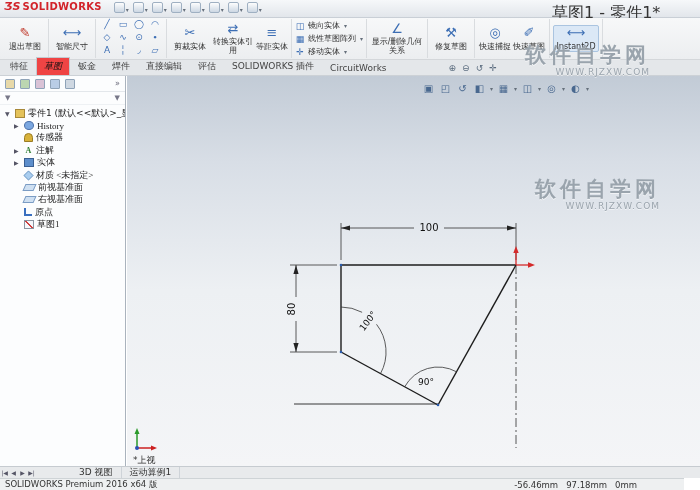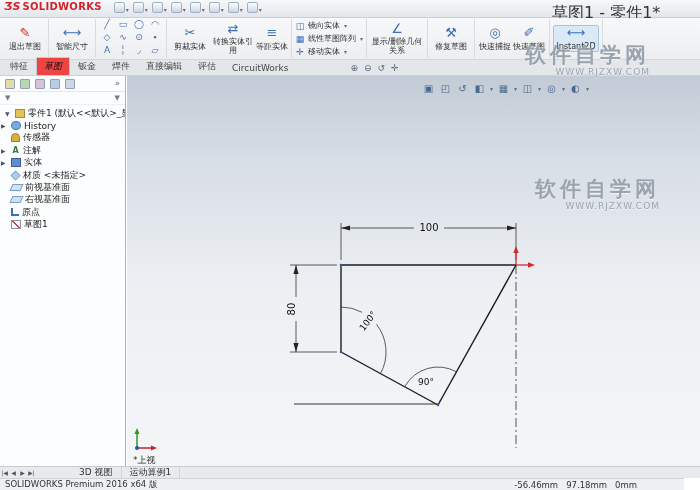--- a/index.html
+++ b/index.html
@@ -54,21 +54,21 @@
   .fm-tabs { height:16px; display:flex; align-items:center; gap:5px; padding:0 5px;
     border-bottom:1px solid #e3e7eb; }
   .fmt { width:10px; height:10px; border:1px solid #8fa3b8; border-radius:1px; display:inline-block; }
   .fmt.c1{background:#e8d9a8;} .fmt.c2{background:#bcd6b1;} .fmt.c3{background:#d9c2d6;}
   .fmt.c4{background:#b9cde6;} .fmt.c5{background:#cfd8e2;}
   .fm-chev { margin-left:auto; color:#667; font-size:8px; }
   .fm-filter { height:13px; display:flex; align-items:center; justify-content:space-between;
     padding:0 5px; border-bottom:1px solid #eef1f4; color:#778; font-size:7px; }
   .tree { padding-top:2px; font-size:9px; color:#222; }
   .trow { display:flex; align-items:center; height:12.4px; padding-left:5px; gap:3px; white-space:nowrap; overflow:hidden; }
-  .trow.child { padding-left:1px; }
+  .trow.child { padding-left:14px;font-family:Liberation Serif, serif; }
   .texp { width:7px; font-size:6px; color:#556; flex:0 0 auto; }
   .tic { flex:0 0 auto; display:inline-block; }
   .ic-part { width:10px; height:9px; background:#e4c25a; border:1px solid #a8893a; }
   .ic-hist { width:10px; height:9px; background:#7ba7e0; border:1px solid #4a6fa8; border-radius:50%; }
   .ic-sens { width:9px; height:9px; background:#d8b23a; border:1px solid #9a7c25; border-radius:50% 50% 0 0; }
   .ic-ann  { width:9px; height:9px; color:#2e7d32; font-size:8px; font-weight:bold; line-height:9px; text-align:center; }
   .ic-body { width:10px; height:9px; background:#5d8ecb; border:1px solid #3a5f92; }
   .ic-mat  { width:9px; height:9px; background:#a9cdef; border:1px solid #6b93bd; transform:rotate(45deg) scale(.8); }
   .ic-plane{ width:11px; height:7px; background:#cfe0f2; border:1px solid #7b9cc4; transform:skewX(-24deg); }
   .ic-orig { width:8px; height:8px; border-left:2px solid #3a6fbf; border-bottom:2px solid #3a6fbf; }
@@ -226,20 +226,21 @@
     </div>
   </div>
 
   <div class="cmtabs">
     <span class="cmtab">特征</span>
     <span class="cmtab active">草图</span>
     <span class="cmtab">钣金</span>
     <span class="cmtab">焊件</span>
     <span class="cmtab">直接编辑</span>
     <span class="cmtab">评估</span>
+    <span class="cmtab">SOLIDWORKS 插件</span>
     <span class="cmtab">CircuitWorks</span>
     <span class="tabicons">
       <span>⊕</span>
       <span>⊖</span>
       <span>↺</span>
       <span>✛</span>
     </span>
   </div>
 
   <div class="wm wm1">

